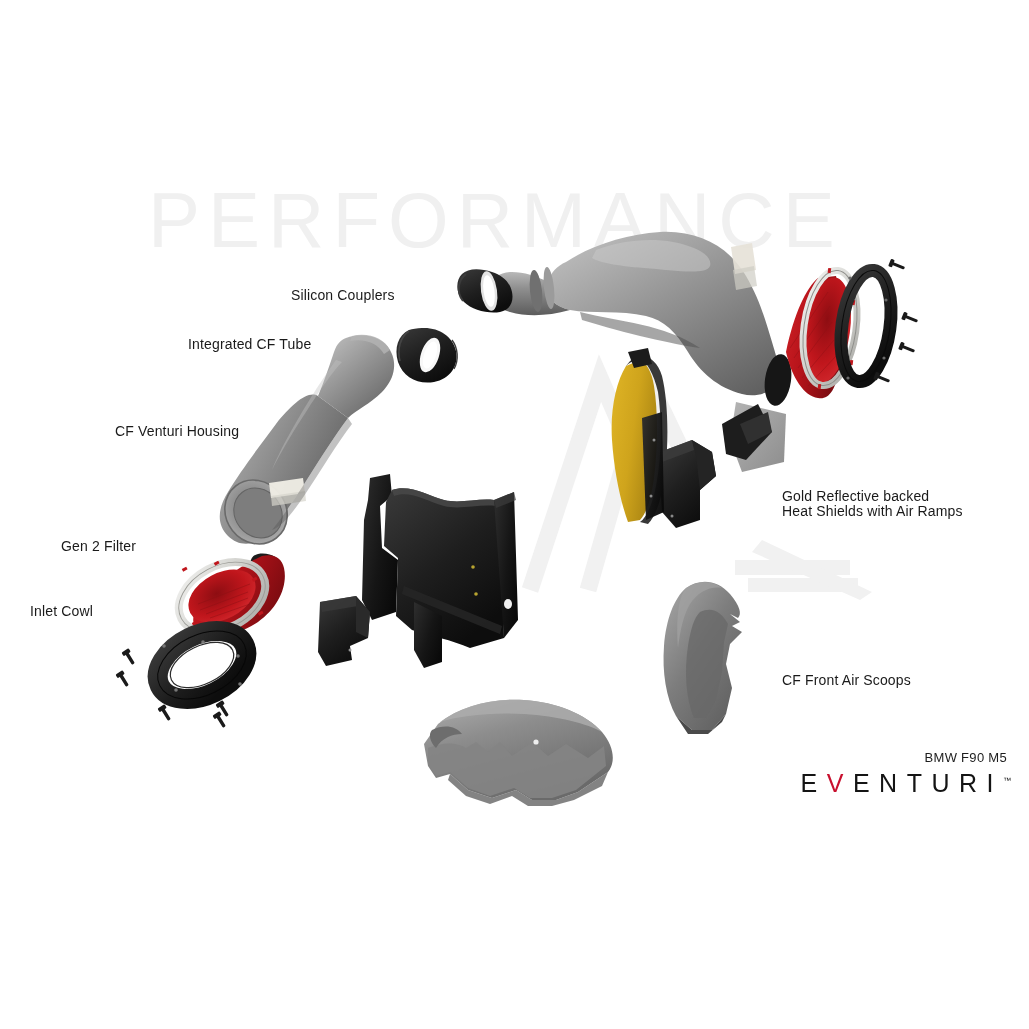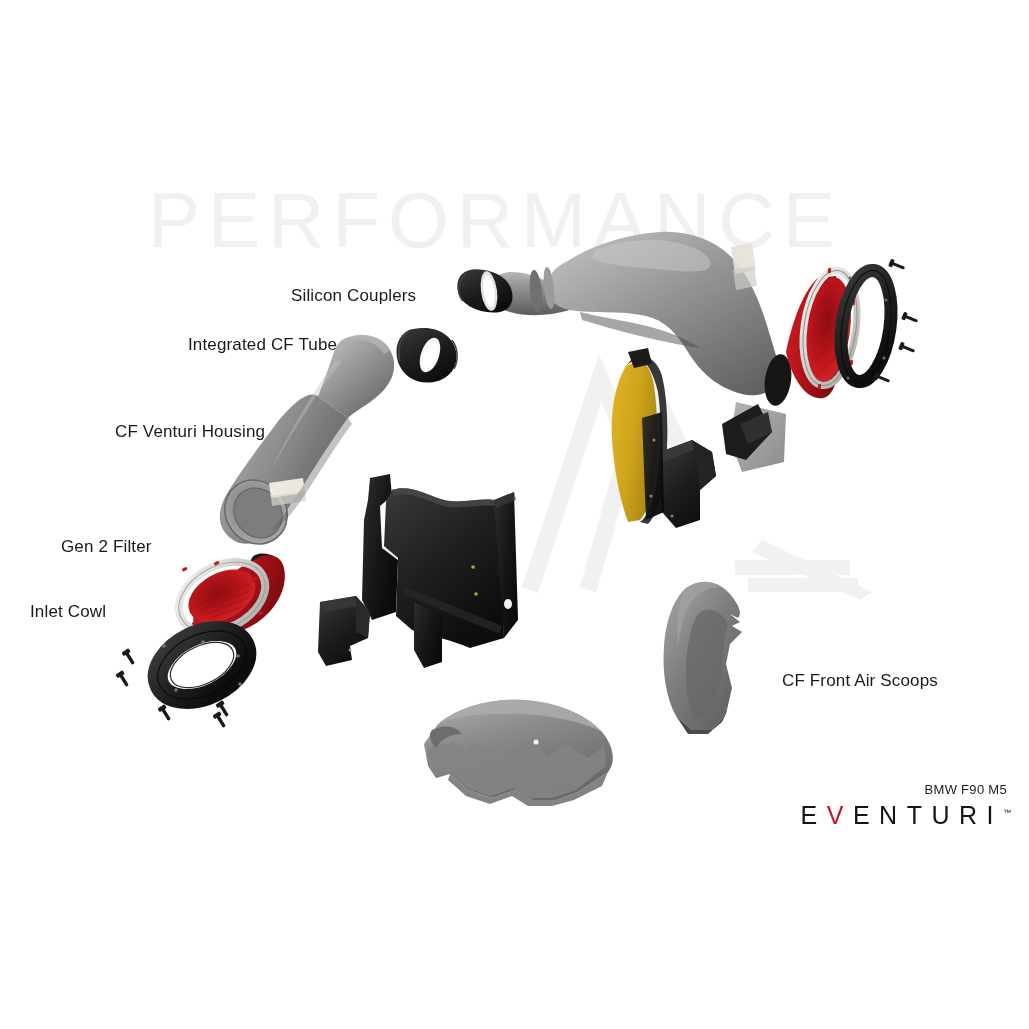--- a/index.html
+++ b/index.html
@@ -1,26 +1,26 @@
 <!DOCTYPE html>
 <html><head>
 <meta charset="utf-8">
 <style>
   html,body{margin:0;padding:0;background:#fff;}
   body{width:1029px;height:1029px;overflow:hidden;font-family:"Liberation Sans",sans-serif;}
   #stage{position:relative;width:1029px;height:889px;background:#ffffff;}
 
-  .label{position:absolute;color:#1a1a1a;font-size:17px;font-weight:500;letter-spacing:.15px;line-height:15px;white-space:pre-line;}
+  .label{position:absolute;color:#1a1a1a;font-size:14px;font-weight:500;letter-spacing:.15px;line-height:15px;white-space:pre-line;}
 
   
   #watermark{position:absolute;left:0;top:355;width:1029px;height:270px;pointer-events:none;z-index:1;}
   #wm-text{position:absolute;left:148px;top:175px;font-size:78px;letter-spacing:8px;color:#f0f0f0;font-weight:400;font-family:"Liberation Sans",sans-serif;}
 
   
-  #brand{position:absolute;right:18px;top:782px;z-index:40;text-align:right;}
+  #brand{position:absolute;right:18px;top:750px;z-index:40;text-align:right;}
   #brand-model{font-size:13px;color:#1d1d1d;letter-spacing:.3px;margin-bottom:4px;margin-right:4px;}
   #brand-logo{font-size:25px;letter-spacing:9.5px;color:#141414;font-weight:400;position:relative;}
   #brand-logo .v{color:#c8102e;}
   #brand-tm{font-size:8px;vertical-align:super;letter-spacing:0;}
 
   svg.art{position:absolute;left:0;top:0;width:1029px;height:1029px;z-index:10;}
 </style>
 </head>
 <body>
 
@@ -467,20 +467,22 @@
       <path d="M450 774 L 468 790 L 492 798 L 516 790 L 532 800 L 556 800 L 578 792 L 608 772
                L 602 786 L 574 800 L 552 806 L 528 806 L 512 796 L 490 804 L 466 796 L 448 780 Z" fill="#5a5a5a" opacity="0.75"></path>
     </g>
   </svg>
 
   <div class="label" style="left:291px;top:288px;z-index:30;">Silicon Couplers</div>
   <div class="label" style="left:188px;top:337px;z-index:30;text-align:center;">Integrated CF Tube</div>
   <div class="label" style="left:115px;top:424px;z-index:30;text-align:right;">CF Venturi Housing</div>
   <div class="label" style="left:61px;top:539px;z-index:30;">Gen 2 Filter</div>
   <div class="label" style="left:30px;top:604px;z-index:30;">Inlet Cowl</div>
+  <div class="label" style="left:782px;top:489px;z-index:30;">Gold Reflective backed
+Heat Shields with Air Ramps</div>
   <div class="label" style="left:782px;top:673px;z-index:30;text-align:center;">CF Front Air Scoops</div>
 
   <div id="brand">
     <div id="brand-model">BMW F90 M5</div>
     <div id="brand-logo"><span>E</span><span class="v">V</span><span>ENTURI</span><span id="brand-tm">™</span></div>
   </div>
 
 </div>
 
 </body></html>

